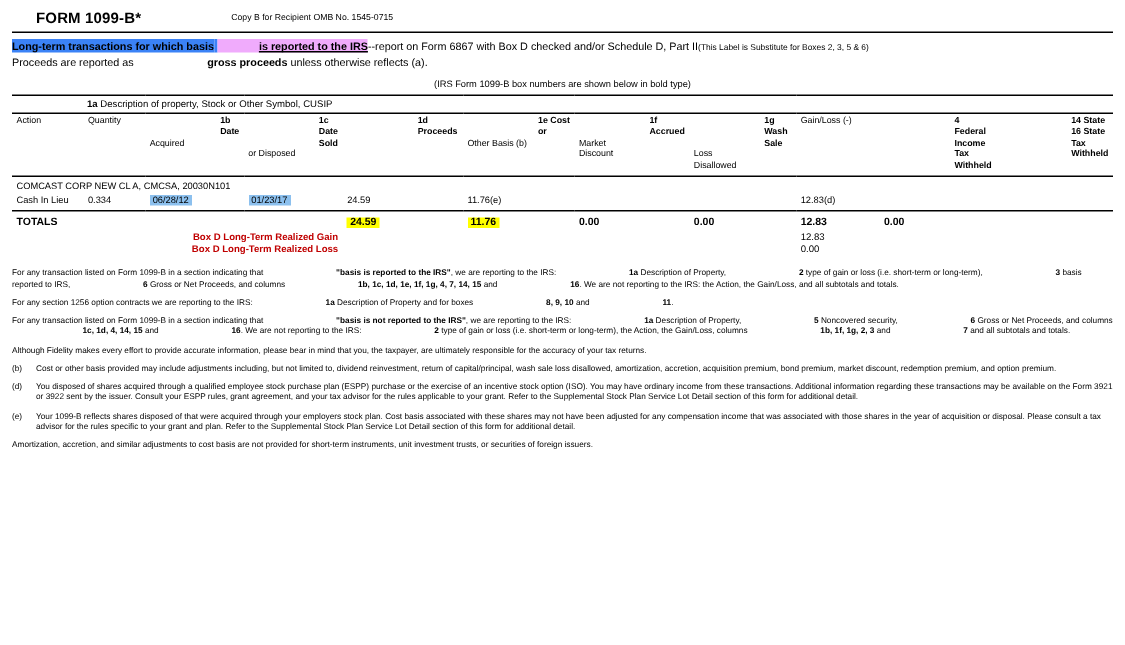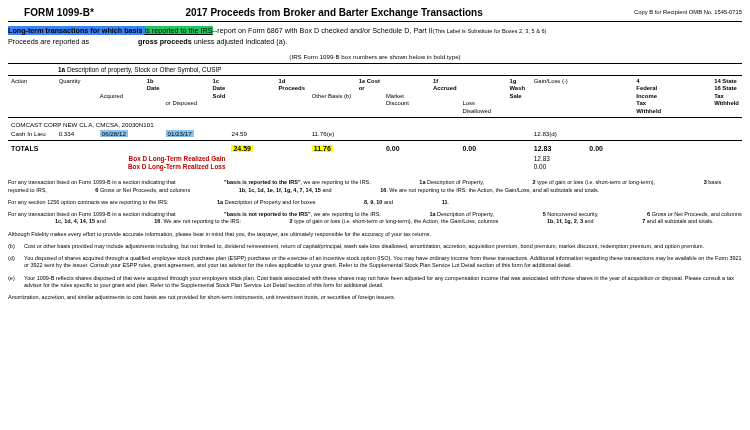--- a/index.html
+++ b/index.html
@@ -19,21 +19,21 @@
   .form-id { font-weight:bold; font-size:10px; letter-spacing:0.1px; white-space:nowrap; padding-top:1px;padding-left:16px; }
   .hdr-title { flex:1; text-align:center; font-weight:bold; font-size:10px; padding-top:1px; }
   .hdr-right { width:168px; text-align:right; font-size:5.8px; padding-top:3px; white-space:nowrap; }
 
   .rule { border-top:1px solid #000; margin-top:3px; }
 
   
   .lt-block { margin-top:4px; }
   .lt-line1 { font-size:7.2px; }
   .hl { background:#3b82f6; font-weight:bold; }
-  .hl-u { background:#22c55e; font-weight:normal; text-decoration:underline; }
+  .hl-u { background:#f0abfc; font-weight:bold; text-decoration:underline;padding-left:28px; }
   .lt-line1 .tail { font-weight:normal; }
   .sub-note { font-size:5.6px; }
   .lt-line2 { font-size:7.2px; margin-top:2px; }
   .bold { font-weight:bold;margin-left:47px; }
 
   .center-note { text-align:center; font-size:6.2px; margin-top:7px; margin-bottom:3px; }
 
   
   .tbl { width:100%; border-collapse:collapse; }
   .tbl td, .tbl th { vertical-align:top; padding:0; font-weight:normal; text-align:left; }
@@ -68,33 +68,32 @@
   .ind .bd { flex:1; }
   .last { margin-top:2px; }
 </style>
 </head>
 <body>
 
 <div class="page">
 
   <div class="hdr">
     <div class="form-id">FORM 1099-B*</div>
-    <div class="hdr-title">2017 Proceeds from Broker and Barter Exchange Transactions</div>
     <div class="hdr-right">Copy B for Recipient OMB No. 1545-0715</div>
   </div>
   <div class="rule"></div>
 
   <div class="lt-block">
     <div class="lt-line1">
       <span class="hl">Long-term transactions for which basis</span><span class="hl">&nbsp;</span><span class="hl-u">is reported to the IRS</span><span class="tail">--report on Form 6867 with Box D checked and/or Schedule D, Part II</span><span class="sub-note">(This Label is Substitute for Boxes 2, 3, 5 &amp; 6)</span>
     </div>
     <div class="lt-line2">
       <span>Proceeds are reported as</span>
       <span class="bold">gross proceeds</span>
-      <span>unless adjusted indicated (a).</span>
+      <span>unless otherwise reflects (a).</span>
     </div>
   </div>
 
   <div class="center-note">(IRS Form 1099-B box numbers are shown below in bold type)</div>
 
   <table class="tbl">
     <tbody>
         <tr class="desc-row tb-top tb-bot">
       <td colspan="11">
         <span class="bold">1a</span>

